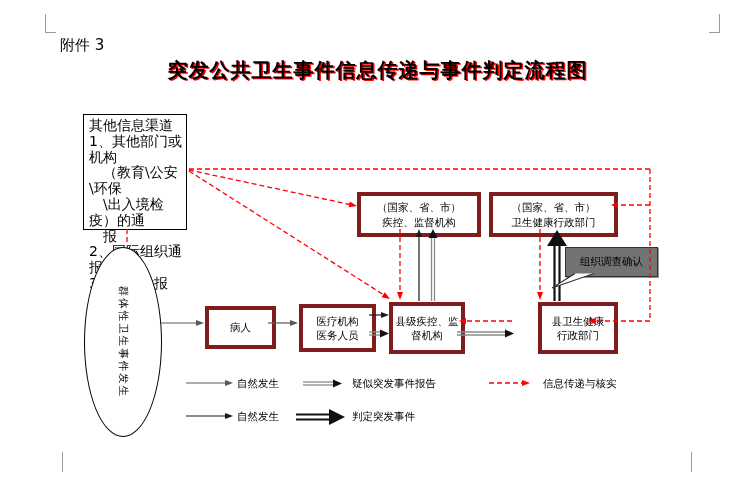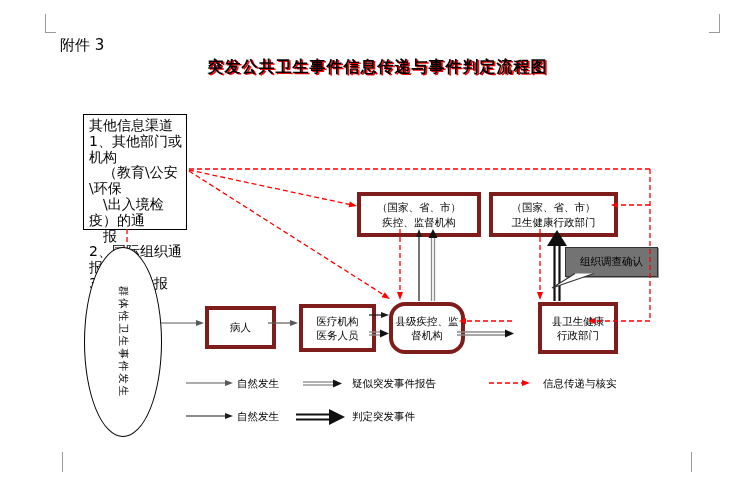--- a/index.html
+++ b/index.html
@@ -1,20 +1,20 @@
 <!DOCTYPE html>
 <html><head>
 <meta charset="utf-8">
 <style>
   html,body{margin:0;padding:0;background:#fff;}
   #page{position:relative;width:755px;height:502px;background:#fff;overflow:hidden;
         font-family:"DejaVu Sans","Liberation Sans",sans-serif;color:#000;}
   .attach{position:absolute;left:60px;top:36px;font-size:15px;}
   .title{position:absolute;left:0;top:57px;width:755px;text-align:center;
-         font-size:16px;font-weight:bold;letter-spacing:1px;
+         font-size:20px;font-weight:bold;letter-spacing:1px;
          text-shadow:1.5px 1px 0 #ff0000;}
   .box{position:absolute;border:4px solid #7f1d1d;background:#fff;
        display:flex;align-items:center;justify-content:center;text-align:center;
        font-size:10.5px;line-height:1.35;white-space:pre-line;}
   .info-box{position:absolute;border:1px solid #000;background:#fff;
        font-size:14px;line-height:15.8px;white-space:pre-wrap;text-align:left;
        padding:3px 3px 0 5px;box-sizing:border-box;}
   .ellipse{position:absolute;border:1px solid #000;border-radius:50%;background:#fff;}
   .ellipse-label{position:absolute;left:50%;top:50%;
        transform:translate(-50%,-50%) rotate(90deg);
@@ -50,21 +50,21 @@
 
   <div class="ellipse" style="left:84px;top:247px;width:76px;height:188px;">
     <div class="ellipse-label">群体性卫生事件发生</div>
   </div>
 
   <div class="box" style="left:205px;top:306px;width:63px;height:35px;">病人</div>
 
   <div class="box" style="left:299px;top:304px;width:69px;height:40px;">医疗机构
 医务人员</div>
 
-  <div class="box" style="left:389px;top:302px;width:68px;height:44px;border-radius:16px;">县级疾控、监
+  <div class="box" style="left:389px;top:302px;width:68px;height:44px;">县级疾控、监
 督机构</div>
 
   <div class="box" style="left:514px;top:302px;width:72px;height:44px;margin-left:24px;">县卫生健康
 行政部门</div>
 
   <div class="box" style="left:357px;top:192px;width:116px;height:37px;">（国家、省、市）
 疾控、监督机构</div>
 
   <div class="box" style="left:489px;top:192px;width:121px;height:37px;">（国家、省、市）
 卫生健康行政部门</div>

